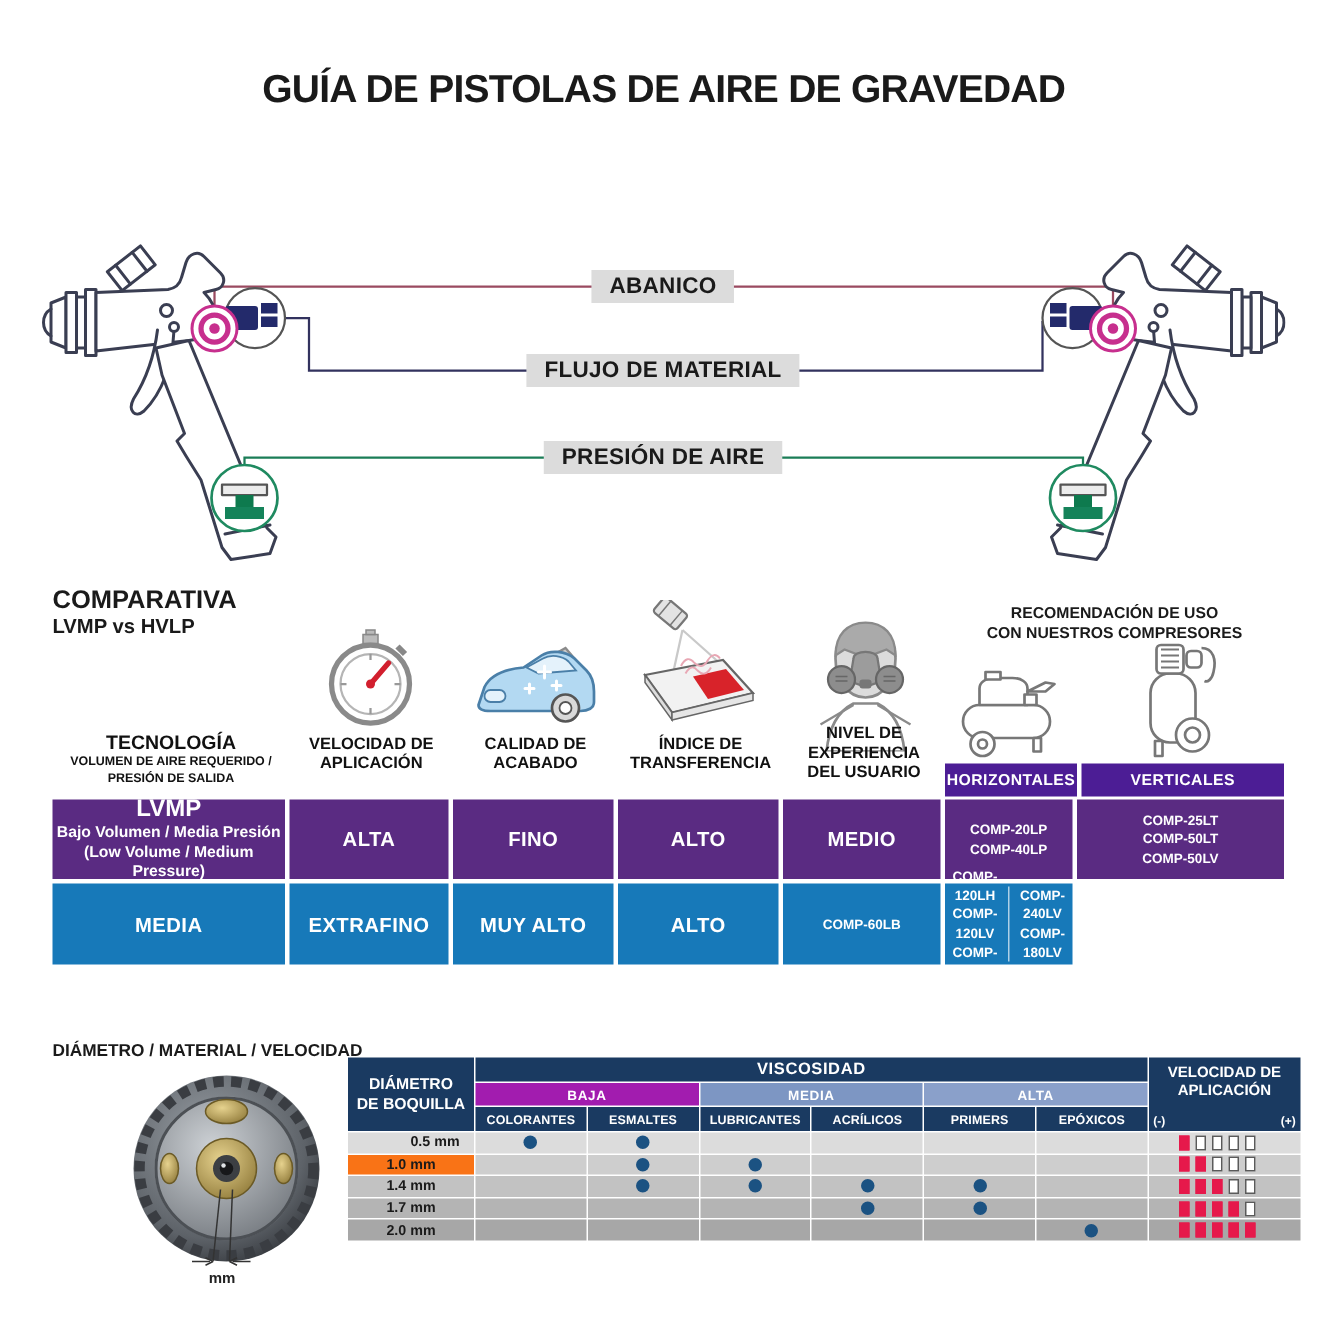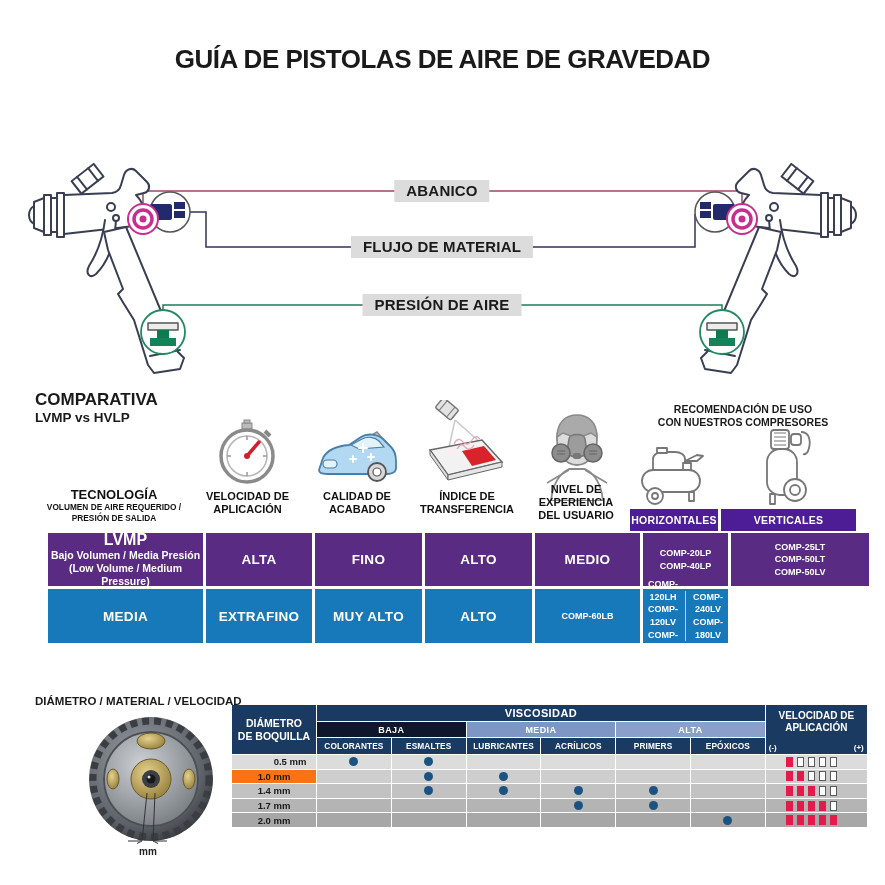--- a/index.html
+++ b/index.html
@@ -24,21 +24,21 @@
 
   .colhead{position:absolute;text-align:center;font-weight:bold;font-size:11px;line-height:1.18;color:#111;}
   .colhead .big{font-size:13px;}
   .colhead .small{font-size:8.3px;font-weight:bold;line-height:1.25;}
 
   #rec-title{left:630px;top:403px;width:226px;font-size:10.5px;font-weight:bold;line-height:1.25;}
 
   .graybar{position:absolute;top:509px;height:22px;background:#4c1d95;color:#fff;
            font-size:10.5px;font-weight:bold;display:flex;align-items:center;justify-content:center;letter-spacing:.3px;}
 
-  #comp-table{left:48px;top:533px;display:grid;
+  #comp-table{left:35px;top:533px;display:grid;
               grid-template-columns:155px 106px 107px 107px 105px 85px 138px;
               grid-template-rows:53px 54px;gap:3px;z-index:2;}
   .comp-cell{display:flex;flex-direction:column;align-items:center;justify-content:center;
              color:#fff;text-align:center;}
   .row-lvmp{background:#5a2b82;}
   .row-hvlp{background:#1779b9;}
   .tech-name{font-size:16px;font-weight:bold;line-height:1.1;}
   .tech-desc{font-size:10.5px;font-weight:bold;line-height:1.25;}
   .val{font-size:13.5px;font-weight:bold;letter-spacing:.3px;}
   .codes{font-size:9px;font-weight:bold;line-height:1.4;white-space:pre-line;}
@@ -53,21 +53,21 @@
                 grid-template-columns:84px repeat(6,73.8px) 101px;
                 grid-template-rows:16px 15px 16px repeat(5,13.6px);
                 gap:1px;background:#fff;z-index:2;}
   .navy{background:#1a3a61;color:#fff;}
   .nt-cell{display:flex;align-items:center;justify-content:center;text-align:center;font-weight:bold;}
   #nt-visc{grid-column:2/8;grid-row:1;font-size:11px;letter-spacing:.4px;}
   #nt-diam{grid-column:1;grid-row:1/4;font-size:10.5px;line-height:1.2;}
   #nt-speedhead{grid-column:8;grid-row:1/4;flex-direction:column;justify-content:flex-start;padding-top:5px;font-size:10px;line-height:1.2;position:relative;}
   .nt-signs{position:absolute;bottom:1px;left:3px;right:3px;display:flex;justify-content:space-between;font-size:8px;}
   .nt-group{grid-row:2;color:#fff;font-size:9px;letter-spacing:.4px;}
-  .g1{background:#0f172a;}.g2{background:#7d96c3;}.g3{background:#8aa0ca;}
+  .g1{background:#a21caf;}.g2{background:#7d96c3;}.g3{background:#8aa0ca;}
   .nt-mat{grid-row:3;font-size:8.3px;letter-spacing:.1px;}
   .nt-diamval{font-size:9.5px;}
   .dotc{display:flex;align-items:center;justify-content:center;}
   .dot{width:9px;height:9px;border-radius:50%;background:#1b5282;}
   .speedc{display:flex;align-items:center;gap:4px;padding-left:20px;}
   .bar{width:7px;height:10px;border:1px solid #5a5a5a;background:#fff;box-sizing:border-box;}
   .bar.f{background:#e6194b;border-color:#e6194b;}
 </style>
 </head>
 <body>

